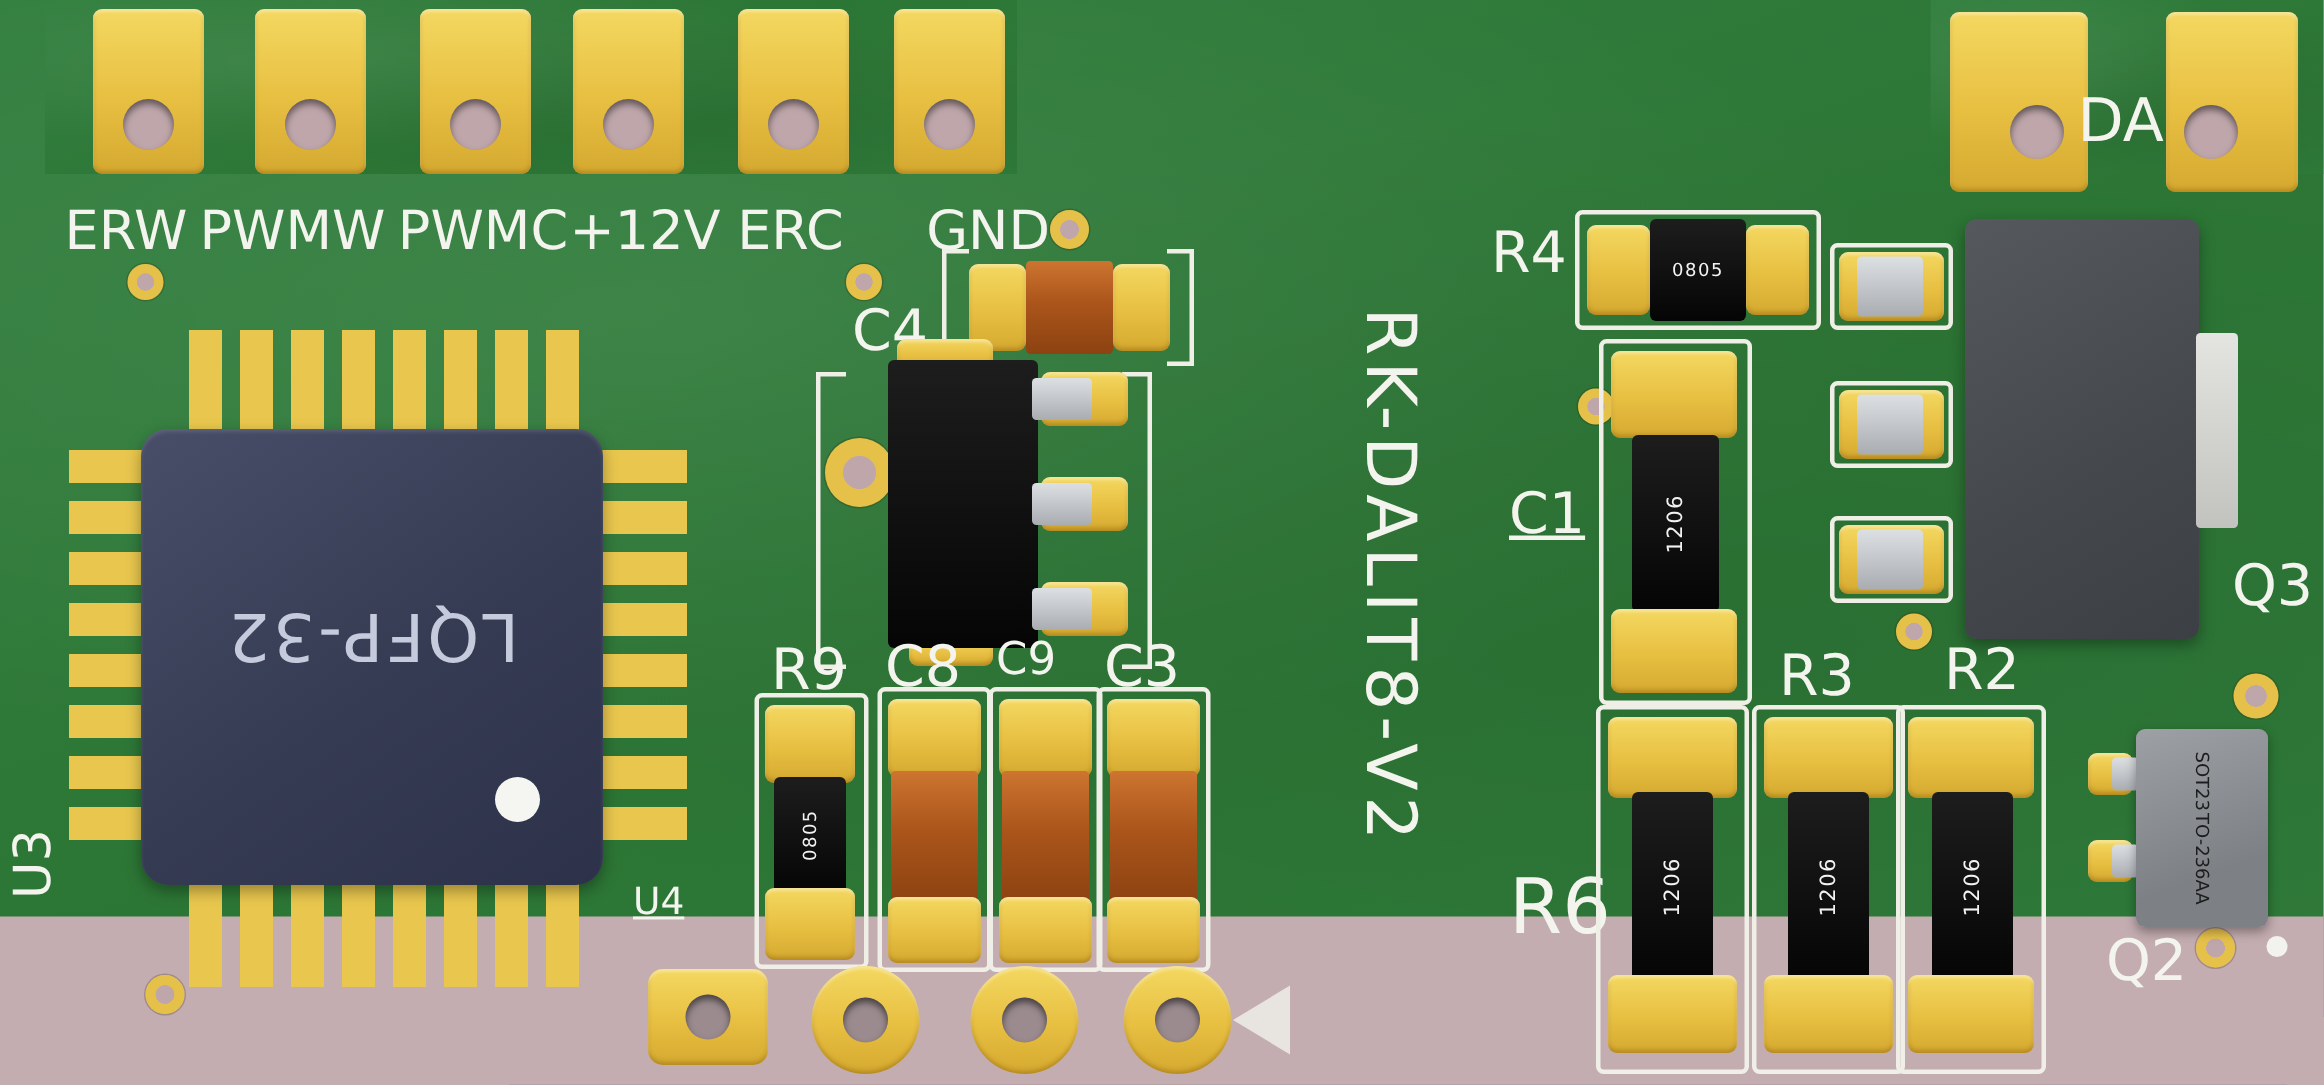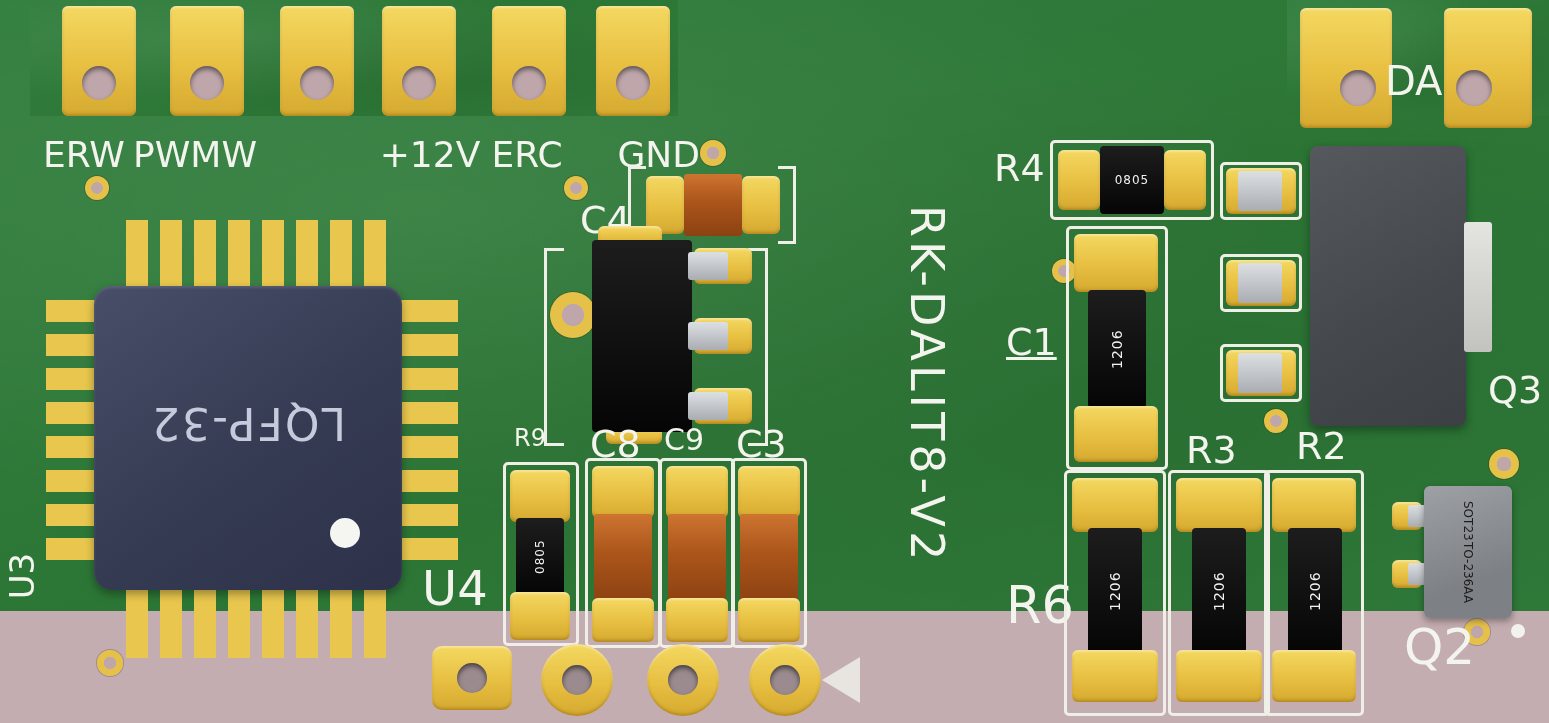--- a/index.html
+++ b/index.html
@@ -59,20 +59,21 @@
     </div>
   <div class="abs pad-gold" style="left:492px;top:6px;width:74px;height:110px;">
     <div class="abs hole" style="left:20px;top:60px;width:34px;height:34px;"></div>
     </div>
   <div class="abs pad-gold" style="left:596px;top:6px;width:74px;height:110px;">
     <div class="abs hole" style="left:20px;top:60px;width:34px;height:34px;"></div>
     </div>
 
   <div class="abs label" style="left:125px;top:134px;width:140px;text-align:center;font-size:36px;">PWMW</div>
   <div class="abs label" style="left:14px;top:134px;width:140px;text-align:center;font-size:36px;">ERW</div>
+  <div class="abs label" style="left:252px;top:134px;width:140px;text-align:center;font-size:36px;">PWMC</div>
   <div class="abs label" style="left:360px;top:134px;width:140px;text-align:center;font-size:36px;">+12V</div>
   <div class="abs label" style="left:457px;top:134px;width:140px;text-align:center;font-size:36px;">ERC</div>
   <div class="abs label" style="left:560px;top:134px;width:140px;text-align:right;font-size:36px;">GND</div>
 
   <div class="abs pad-gold" style="left:1300px;top:8px;width:92px;height:120px;">
     <div class="abs hole" style="left:40px;top:62px;width:36px;height:36px;"></div>
     </div>
   <div class="abs pad-gold" style="left:1444px;top:8px;width:88px;height:120px;">
     <div class="abs hole" style="left:12px;top:62px;width:36px;height:36px;"></div>
     </div>
@@ -89,43 +90,43 @@
   <div class="abs" style="left:1511px;top:624px;width:14px;height:14px;border-radius:50%;background:#f2f2ee;"></div>
 
   <div class="abs pins-h" style="left:126px;top:220px;width:268px;height:72px;"></div>
   <div class="abs pins-h" style="left:126px;top:586px;width:268px;height:72px;"></div>
   <div class="abs pins-v" style="left:46px;top:300px;width:52px;height:268px;"></div>
   <div class="abs pins-v" style="left:400px;top:300px;width:58px;height:268px;"></div>
   <div class="abs chipbody" style="left:94px;top:286px;width:308px;height:304px;"></div>
   <div class="abs" style="left:94px;top:398px;width:308px;text-align:center;font-size:44px;color:#c5cadc;transform:rotate(180deg);letter-spacing:2px;">LQFP-32</div>
   <div class="abs" style="left:330px;top:518px;width:30px;height:30px;border-radius:50%;background:#f5f5f2;"></div>
   <div class="abs label" style="left:-8px;top:556px;width:60px;text-align:center;font-size:34px;transform:rotate(-90deg);">U3</div>
-  <div class="abs label" style="left:422px;top:560px;font-size:48px;">U4</div>
+  <div class="abs label" style="left:422px;top:586px;font-size:25px;text-decoration:underline;">U4</div>
 
   <div class="abs silk-l" style="left:628px;top:166px;width:18px;height:78px;"></div>
   <div class="abs silk-r" style="left:778px;top:166px;width:18px;height:78px;"></div>
   <div class="abs pad-gold" style="left:646px;top:176px;width:38px;height:58px;"></div>
   <div class="abs orange" style="left:684px;top:174px;width:58px;height:62px;"></div>
   <div class="abs pad-gold" style="left:742px;top:176px;width:38px;height:58px;"></div>
-  <div class="abs label" style="left:568px;top:198px;font-size:38px;margin-left:12px;">C4</div>
+  <div class="abs label" style="left:568px;top:198px;font-size:38px;">C4</div>
 
   <div class="abs silk-l" style="left:544px;top:248px;width:20px;height:198px;"></div>
   <div class="abs silk-r" style="left:748px;top:248px;width:20px;height:198px;"></div>
   <div class="abs via" style="left:550px;top:292px;width:46px;height:46px;"></div>
   <div class="abs pad-gold" style="left:598px;top:226px;width:64px;height:20px;"></div>
   <div class="abs pad-gold" style="left:606px;top:426px;width:56px;height:18px;"></div>
   <div class="abs pad-gold" style="left:694px;top:248px;width:58px;height:36px;"></div>
   <div class="abs pad-gold" style="left:694px;top:318px;width:58px;height:36px;"></div>
   <div class="abs pad-gold" style="left:694px;top:388px;width:58px;height:36px;"></div>
   <div class="abs blackpart" style="left:592px;top:240px;width:100px;height:192px;"></div>
   <div class="abs silver" style="left:688px;top:252px;width:40px;height:28px;"></div>
   <div class="abs silver" style="left:688px;top:322px;width:40px;height:28px;"></div>
   <div class="abs silver" style="left:688px;top:392px;width:40px;height:28px;"></div>
 
-  <div class="abs label" style="left:514px;top:424px;font-size:24px;">R9</div>
+  <div class="abs label" style="left:514px;top:424px;font-size:38px;">R9</div>
   <div class="abs label" style="left:590px;top:422px;font-size:38px;">C8</div>
   <div class="abs label" style="left:664px;top:422px;font-size:30px;">C9</div>
   <div class="abs label" style="left:736px;top:422px;font-size:38px;">C3</div>
 
   <div class="abs silk" style="left:503px;top:462px;width:76px;height:184px;"></div>
   <div class="abs pad-gold" style="left:510px;top:470px;width:60px;height:52px;"></div>
   <div class="abs blackpart" style="left:516px;top:518px;width:48px;height:78px;">
     <div class="marking vtext" style="width:100%;height:100%;font-size:12px;display:flex;align-items:center;justify-content:center;transform:rotate(180deg);">0805</div>
     </div>
   <div class="abs pad-gold" style="left:510px;top:592px;width:60px;height:48px;"></div>
@@ -206,21 +207,21 @@
   <div class="abs pad-gold" style="left:1392px;top:502px;width:30px;height:28px;"></div>
   <div class="abs pad-gold" style="left:1392px;top:560px;width:30px;height:28px;"></div>
   <div class="abs silver" style="left:1408px;top:505px;width:18px;height:22px;"></div>
   <div class="abs silver" style="left:1408px;top:563px;width:18px;height:22px;"></div>
   <div class="abs" style="left:1424px;top:486px;width:88px;height:132px;border-radius:6px;background:linear-gradient(160deg,#9da1a5,#7d8185 70%);box-shadow:0 3px 7px rgba(0,0,0,.35);">
     <div class="vtext" style="width:100%;height:100%;display:flex;align-items:center;justify-content:center;gap:2px;color:#1d1d1d;font-size:12px;text-align:center;">
       <span>SOT23</span>
       <span>TO-236AA</span>
     </div>
   </div>
-  <div class="abs label" style="left:1404px;top:618px;font-size:50px;">Q2</div>
+  <div class="abs label" style="left:1404px;top:618px;font-size:38px;">Q2</div>
 
   <div class="abs pad-gold" style="left:432px;top:646px;width:80px;height:64px;border-radius:10px;">
     <div class="abs hole-dark" style="left:25px;top:17px;width:30px;height:30px;"></div>
     </div>
   <div class="abs pad-gold" style="left:541px;top:644px;width:72px;height:72px;border-radius:50%;">
     <div class="abs hole-dark" style="left:21px;top:21px;width:30px;height:30px;"></div>
     </div>
   <div class="abs pad-gold" style="left:647px;top:644px;width:72px;height:72px;border-radius:50%;">
     <div class="abs hole-dark" style="left:21px;top:21px;width:30px;height:30px;"></div>
     </div>

